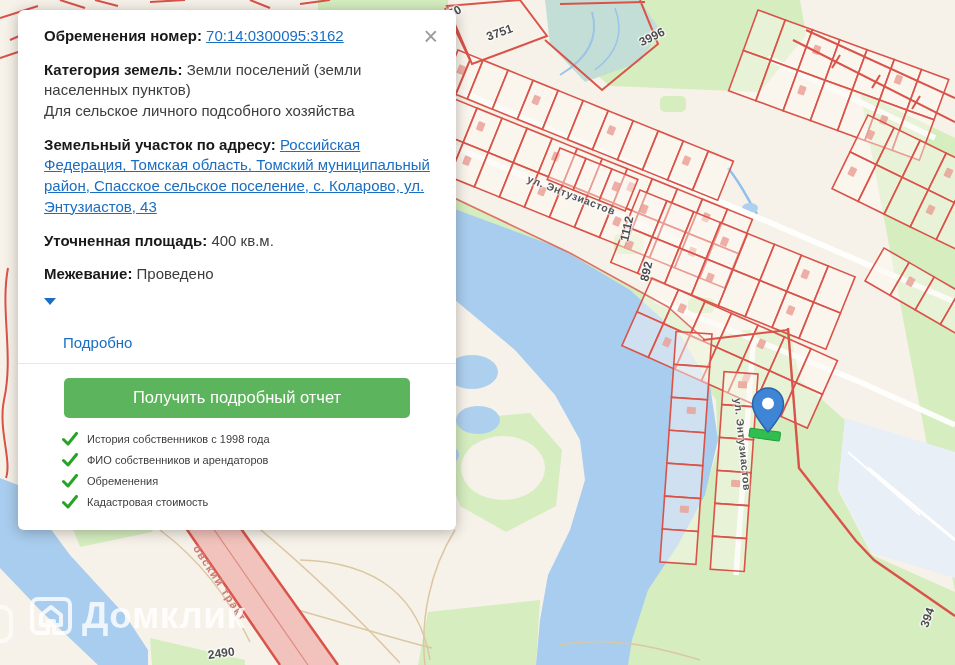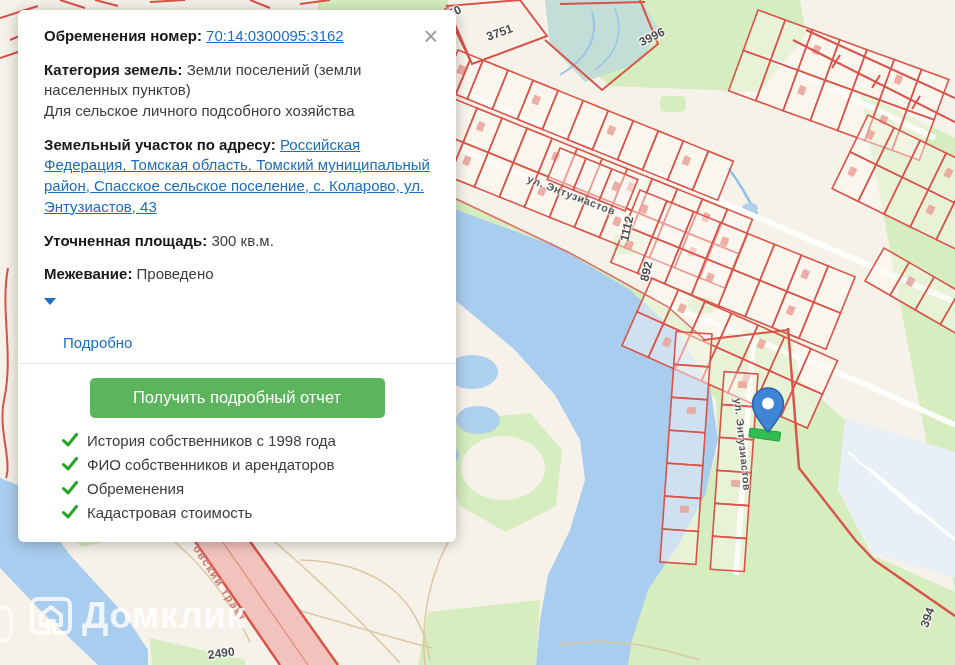--- a/index.html
+++ b/index.html
@@ -33,25 +33,25 @@
     padding:16px 26px 14px 26px;box-sizing:border-box;font-size:15px;color:#3d3d3d;}
   .popup .row{margin:0 0 13px 0;line-height:1.38;}
   .popup b{color:#191919;font-weight:700;}
   .popup a{color:#1b6ec2;text-decoration:underline;cursor:pointer;margin-top:36px;}
   .close-btn{position:absolute;right:14px;top:10px;font-size:25px;line-height:1;
     color:#9b9b9b;font-weight:300;cursor:pointer;padding:4px;}
   .details-row{margin:2px 0 10px 0;display:flex;align-items:flex-start;}
   .tri-down{width:0;height:0;border-left:6px solid transparent;border-right:6px solid transparent;
     border-top:7px solid #1b6ec2;margin-right:7px;display:inline-block;}
   .divider{border-top:1px solid #e7e7e7;margin:12px -26px 14px -26px;}
-  .report-btn{display:block;margin:0 auto 14px auto;width:295px;height:40px;border:none;
+  .report-btn{display:block;margin:0 auto 14px auto;width:346px;height:40px;border:none;
     background:#5cb55c;color:#fff;font-size:16.5px;font-family:inherit;border-radius:5px;
     cursor:pointer;}
   .benefits{list-style:none;margin:0 0 4px 0;padding:0 0 0 18px;}
-  .benefits li{display:flex;align-items:center;gap:9px;margin:0 0 7px 0;font-size:15px;color:#3c3c3c;}
+  .benefits li{display:flex;align-items:center;gap:9px;margin:0 0 7px 0;font-size:11px;color:#3c3c3c;}
   .benefits svg{flex:0 0 auto;}
 </style>
 </head>
 <body>
 
 <div class="stage">
 
 <svg id="map-svg" width="955" height="665" viewBox="0 0 955 665">
 
   <rect x="0" y="0" width="955" height="665" fill="#f7f2e9"></rect>
@@ -340,21 +340,21 @@
 <div class="popup">
   <span class="close-btn">×</span>
 
   <p class="row"><b>Обременения номер:</b> <a>70:14:0300095:3162</a></p>
 
   <p class="row"><b>Категория земель:</b> <span>Земли поселений (земли населенных пунктов)</span><br>
   <span>Для сельское личного подсобного хозяйства</span></p>
 
   <p class="row"><b>Земельный участок по адресу:</b> <a>Российская Федерация, Томская область, Томский муниципальный район, Спасское сельское поселение, с. Коларово, ул. Энтузиастов, 43</a></p>
 
-  <p class="row"><b>Уточненная площадь:</b> <span>300 кв.м.</span></p>
+  <p class="row"><b>Уточненная площадь:</b> <span>400 кв.м.</span></p>
 
   <p class="row"><b>Межевание:</b> <span>Проведено</span></p>
 
   <div class="details-row">
     <span class="tri-down"></span>
     <a style="text-decoration:none;">Подробно</a>
   </div>
 
   <div class="divider"></div>
 

